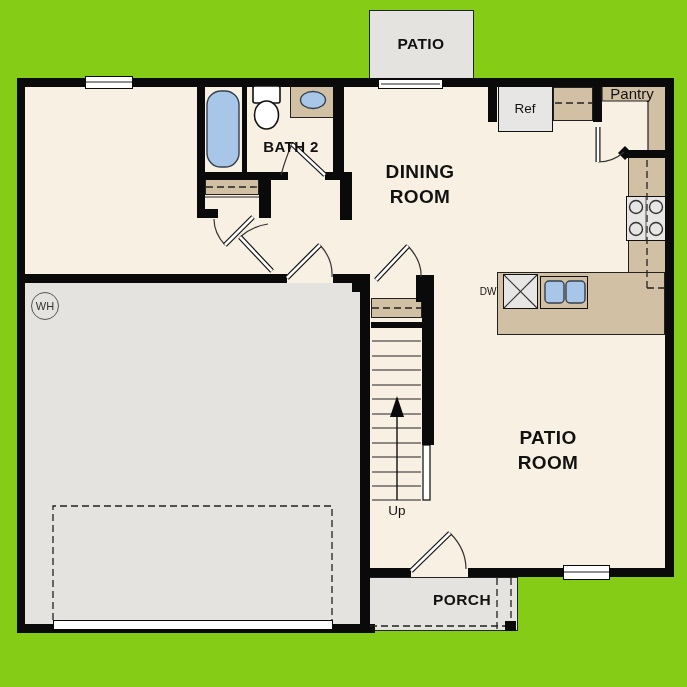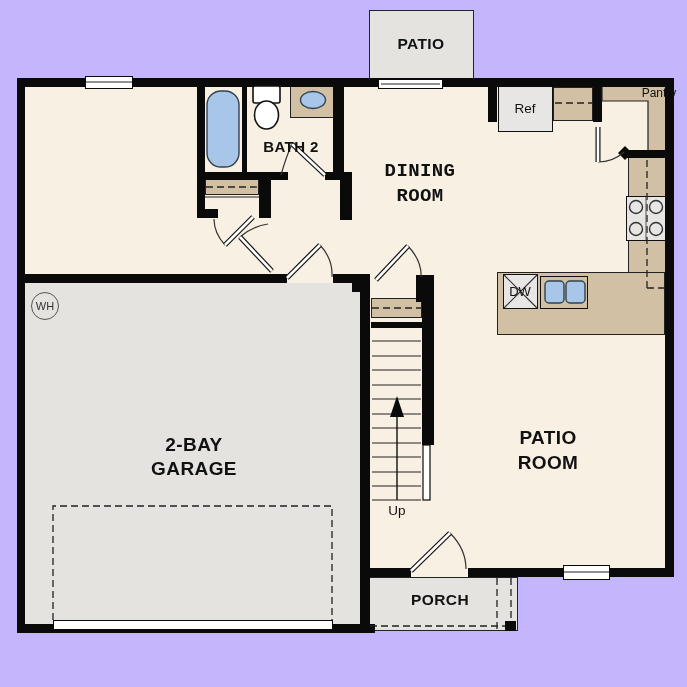--- a/index.html
+++ b/index.html
@@ -1,20 +1,20 @@
 <!DOCTYPE html>
 <html style="--wall: #0a0a0a; --cream: #f8f0e2; --tan: #d2c0a4; --slab: #e4e3e0; --appliance: #e7e6e4; --blue: #a8c6e8;"><head>
 <meta charset="utf-8">
 <style>
   :root{
     --wall:#0a0a0a; --cream:#f8f0e2; --tan:#d2c0a4; --slab:#e4e3e0;
     --appliance:#e7e6e4; --blue:#a8c6e8; --line:#222;
   }
   html,body{margin:0;padding:0;background:#fff;}
-  #plan{position:relative;width:687px;height:687px;background:#c4b5fd;overflow:hidden;
+  #plan{position:relative;width:687px;height:687px;background:#84cc16;overflow:hidden;
         font-family:"Liberation Sans", sans-serif;color:#111;}
   .abs{position:absolute;}
   .wall{position:absolute;background:var(--wall);}
   .cream{position:absolute;background:var(--cream);}
   .slab{position:absolute;background:var(--slab);}
   .tan{position:absolute;background:var(--tan);}
   .appl{position:absolute;background:var(--appliance);border:1.5px solid #111;box-sizing:border-box;}
   .thinb{border:1px solid var(--line);box-sizing:border-box;}
   .white{position:absolute;background:#fff;border:1.5px solid var(--wall);box-sizing:border-box;}
   .lbl{position:absolute;transform:translate(-50%,-50%);font-weight:bold;
@@ -192,33 +192,29 @@
     </g>
     <g>
       <path class="arc" d="M450 533 Q466 549 466 569"></path>
       <line class="leafb" x1="411" y1="571" x2="450" y2="533"></line>
         <line class="leafw" x1="411" y1="571" x2="450" y2="533"></line>
     </g>
   </svg>
 
   <div class="lbl" style="left:421px;top:44px;font-size:15.5px;">PATIO</div>
   <div class="lbl" style="left:291px;top:146px;font-size:15px;">BATH 2</div>
-  <div class="lbl" style="left:420px;top:184px;font-size:19px;line-height:25px;font-family:Liberation Mono, monospace;">
+  <div class="lbl" style="left:420px;top:184px;font-size:19px;line-height:25px;">
     <span style="display:block;">DINING</span>
     <span style="display:block;">ROOM</span>
   </div>
   <div class="lbl small" style="left:525px;top:108px;font-size:13.5px;">Ref</div>
-  <div class="lbl small" style="left:659px;top:93px;font-size:12px;">Pantry</div>
-  <div class="lbl small" style="left:520px;top:291px;font-size:13px;">DW</div>
-  <div class="lbl" style="left:194px;top:457px;font-size:19px;line-height:24px;">
-    <span style="display:block;">2-BAY</span>
-    <span style="display:block;">GARAGE</span>
-  </div>
+  <div class="lbl small" style="left:632px;top:93px;font-size:15px;">Pantry</div>
+  <div class="lbl small" style="left:488px;top:291px;font-size:10px;">DW</div>
   <div class="lbl" style="left:548px;top:450px;font-size:19px;line-height:25px;">
     <span style="display:block;">PATIO</span>
     <span style="display:block;">ROOM</span>
   </div>
   <div class="lbl small" style="left:397px;top:510px;font-size:13.5px;">Up</div>
   <div class="whcircle" style="left:31px;top:292px;">
     <span>WH</span>
   </div>
-  <div class="lbl" style="left:440px;top:600px;font-size:15.5px;">PORCH</div>
+  <div class="lbl" style="left:462px;top:600px;font-size:15.5px;">PORCH</div>
 </div>
 
 </body></html>

